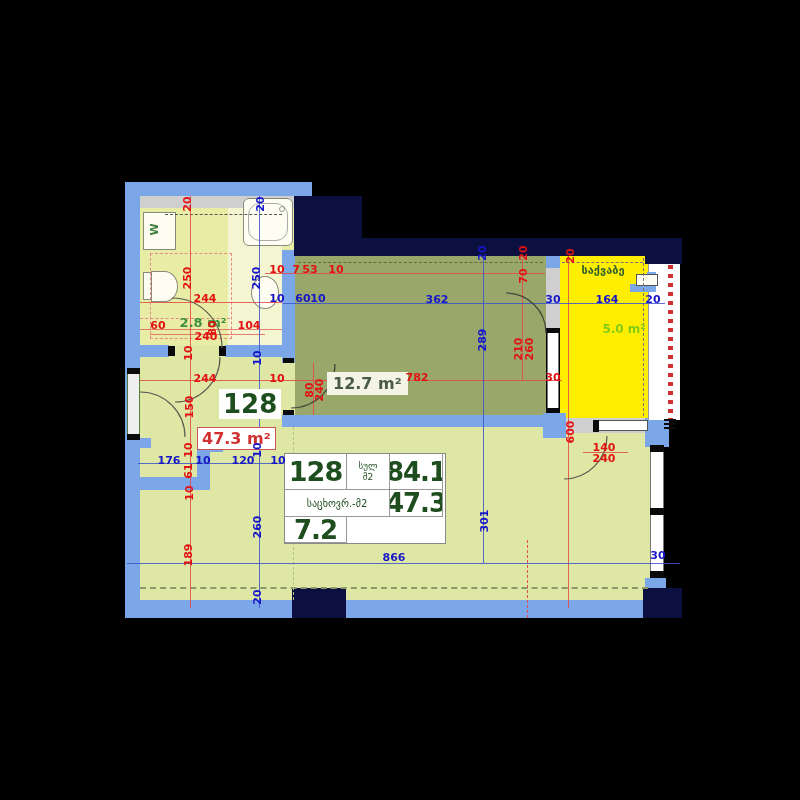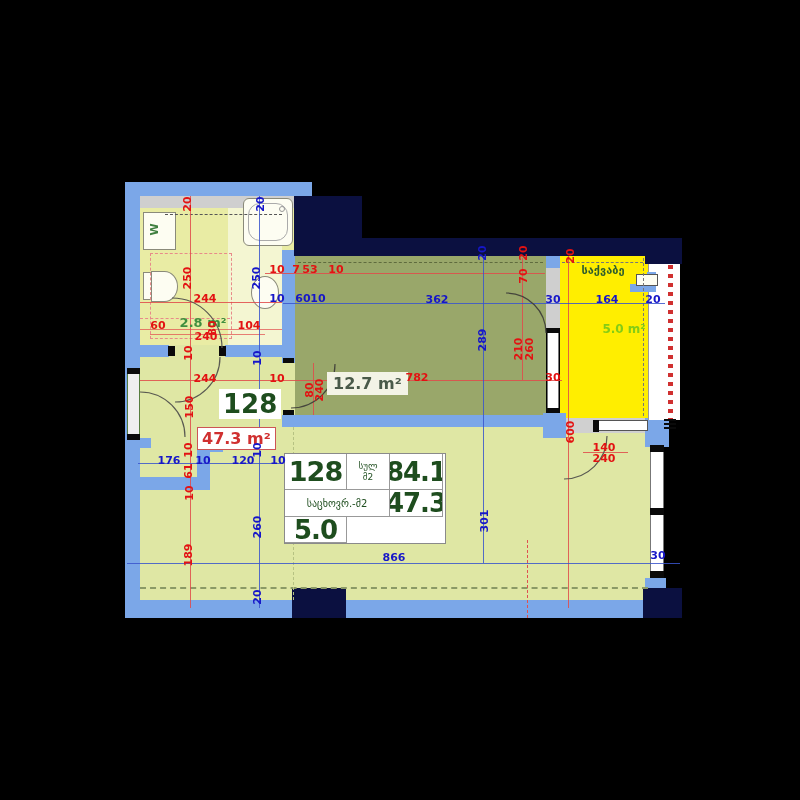--- a/index.html
+++ b/index.html
@@ -162,21 +162,21 @@
   <span class="roomlabel" style="left:603px;top:270px;transform:translate(-50%,-50%);color:#2d5c2d;font-size:11px;">საქვაბე</span>
   <span class="roomlabel" style="left:624px;top:329px;transform:translate(-50%,-50%);color:#84cc16;font-size:12px;">5.0 m²</span>
 
   <div class="sumtable">
     <div class="huge">128</div>
     <div class="sm">სულ
 მ2</div>
     <div class="big">84.1</div>
     <div class="md span2">საცხოვრ.-მ2</div>
     <div class="big">47.3</div>
-    <div class="big">5.0</div>
+    <div class="big">7.2</div>
   </div>
 
   <div class="dimlayer abs" id="dims" style="left:0;top:0;width:800px;height:800px;pointer-events:none;text-align:center;">
       <span class="dim dr rot" style="left: 187px; top: 204px;">20</span>
       <span class="dim db rot" style="left: 260px; top: 204px;">20</span>
       <span class="dim dr rot" style="left: 187px; top: 278px;">250</span>
       <span class="dim db rot" style="left: 256px; top: 278px;">250</span>
       <span class="dim dr" style="left: 277px; top: 269px;">10</span>
       <span class="dim dr" style="left: 296px; top: 269px;">7</span>
       <span class="dim dr" style="left: 310px; top: 269px;">53</span>

